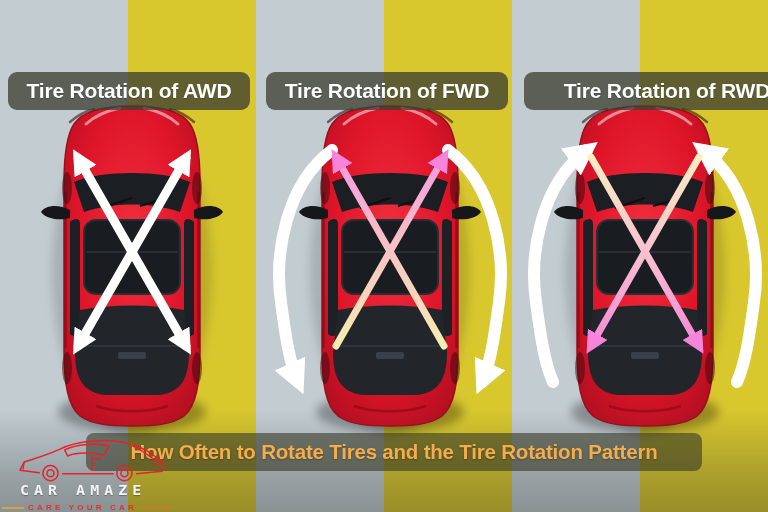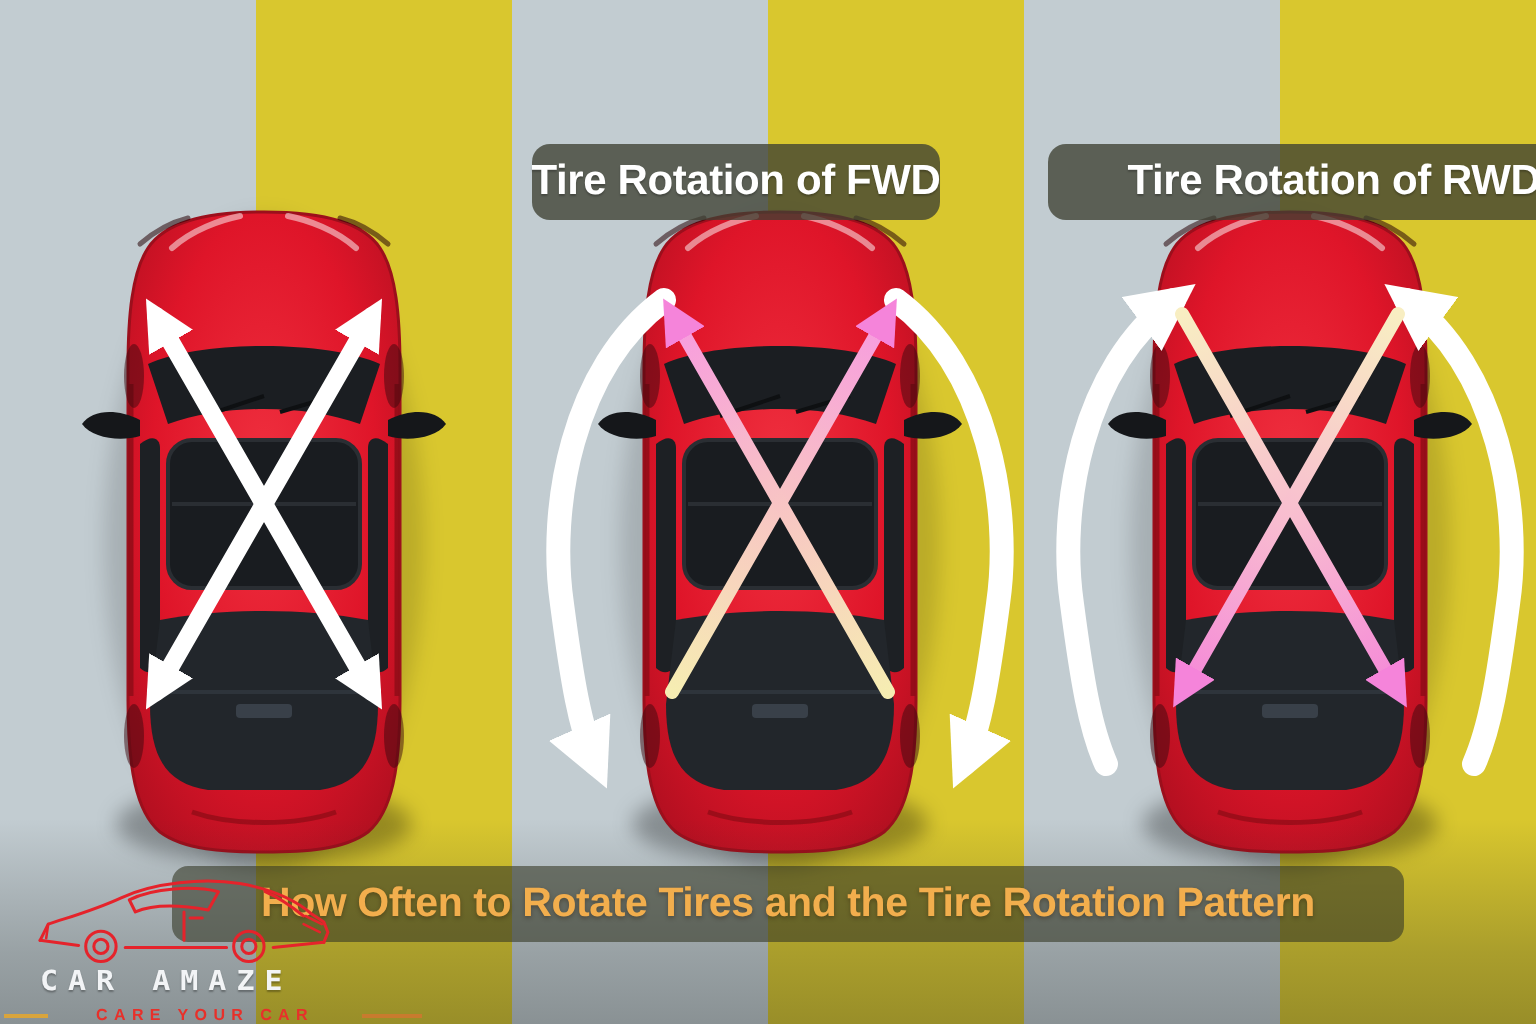--- a/index.html
+++ b/index.html
@@ -18,42 +18,42 @@
   .car-svg { width:240px; height:335px; display:block; overflow:visible; }
 
   .pill {
     position:absolute; top:72px; height:38px; border-radius:9px;
     display:flex; align-items:center; justify-content:center;
     background:rgba(62,64,50,0.78);
     color:#ffffff; font-weight:bold; font-size:21px; letter-spacing:-0.2px;
     white-space:nowrap; text-shadow:0 1px 1px rgba(0,0,0,0.25);
   }
   #pill-awd { left:8px;   width:242px; }
-  #pill-fwd { left:266px; width:204px; }
+  #pill-fwd { left:266px; width:242px; }
   #pill-rwd { left:524px; width:286px; }
 
   .caption-band {
     position:absolute; left:86px; top:433px; width:616px; height:38px;
     background:rgba(54,56,38,0.60); border-radius:8px;
     display:flex; align-items:center; justify-content:center;
   }
   .caption-text {
     color:#f2ae4d; font-weight:bold; font-size:20.5px; letter-spacing:-0.2px;
     white-space:nowrap; text-shadow:0 1px 2px rgba(40,20,0,0.35);
   }
 
   .logo { position:absolute; left:0; top:432px; width:190px; height:80px;text-align:center; }
   .logo-car-svg { position:absolute; left:16px; top:0; width:152px; height:52px; overflow:visible; }
   .logo-name {
     position:absolute; left:20px; top:50px; color:#f2f4f6;
     font-family:"DejaVu Sans Mono", monospace; font-weight:bold; font-size:15px;
     letter-spacing:5px; transform:scaleY(0.92); transform-origin:left top; white-space:nowrap;
     text-shadow:0 1px 1px rgba(0,0,0,0.3);
   }
-  .logo-tagline-row { position:absolute; left:2px; top:71px; display:flex; align-items:center; gap:24px; }
+  .logo-tagline-row { position:absolute; left:2px; top:71px; display:flex; align-items:center; gap:4px; }
   .dash { height:2px; display:inline-block; }
   .dash-left { width:22px; background:#d9a43c; }
   .dash-right { width:30px; background:#c87b2e; }
   .logo-tagline { color:#e8302a; font-weight:bold; font-size:8px; letter-spacing:3.2px; white-space:nowrap; }
 
   .defs-holder { position:absolute; width:0; height:0; }
 </style>
 </head>
 <body>
 
@@ -172,20 +172,21 @@
       </g>
       <g stroke-width="7" stroke-linecap="round" fill="none">
         <line x1="66" y1="57" x2="174" y2="246" stroke="url(#gR1)" marker-end="url(#mP)"></line>
         <line x1="174" y1="57" x2="66" y2="246" stroke="url(#gR2)" marker-end="url(#mP)"></line>
       </g>
     </svg>
   </section>
 
   <div class="floor-shade"></div>
 
+  <div class="pill" id="pill-awd">Tire Rotation of AWD</div>
   <div class="pill" id="pill-fwd">Tire Rotation of FWD</div>
   <div class="pill" id="pill-rwd">Tire Rotation of RWD</div>
 
   <div class="caption-band">
     <span class="caption-text">How Often to Rotate Tires and the Tire Rotation Pattern</span>
   </div>
 
   <div class="logo">
     <svg class="logo-car-svg" viewBox="0 0 300 100" stroke="#e5232b" stroke-width="3" fill="none" stroke-linejoin="round" stroke-linecap="round">
       <path d="M8,74 L16,58 C40,50 62,44 88,32 C120,17 170,12 205,18 C240,24 262,36 276,48 L288,56 L292,66 L288,76"></path>

